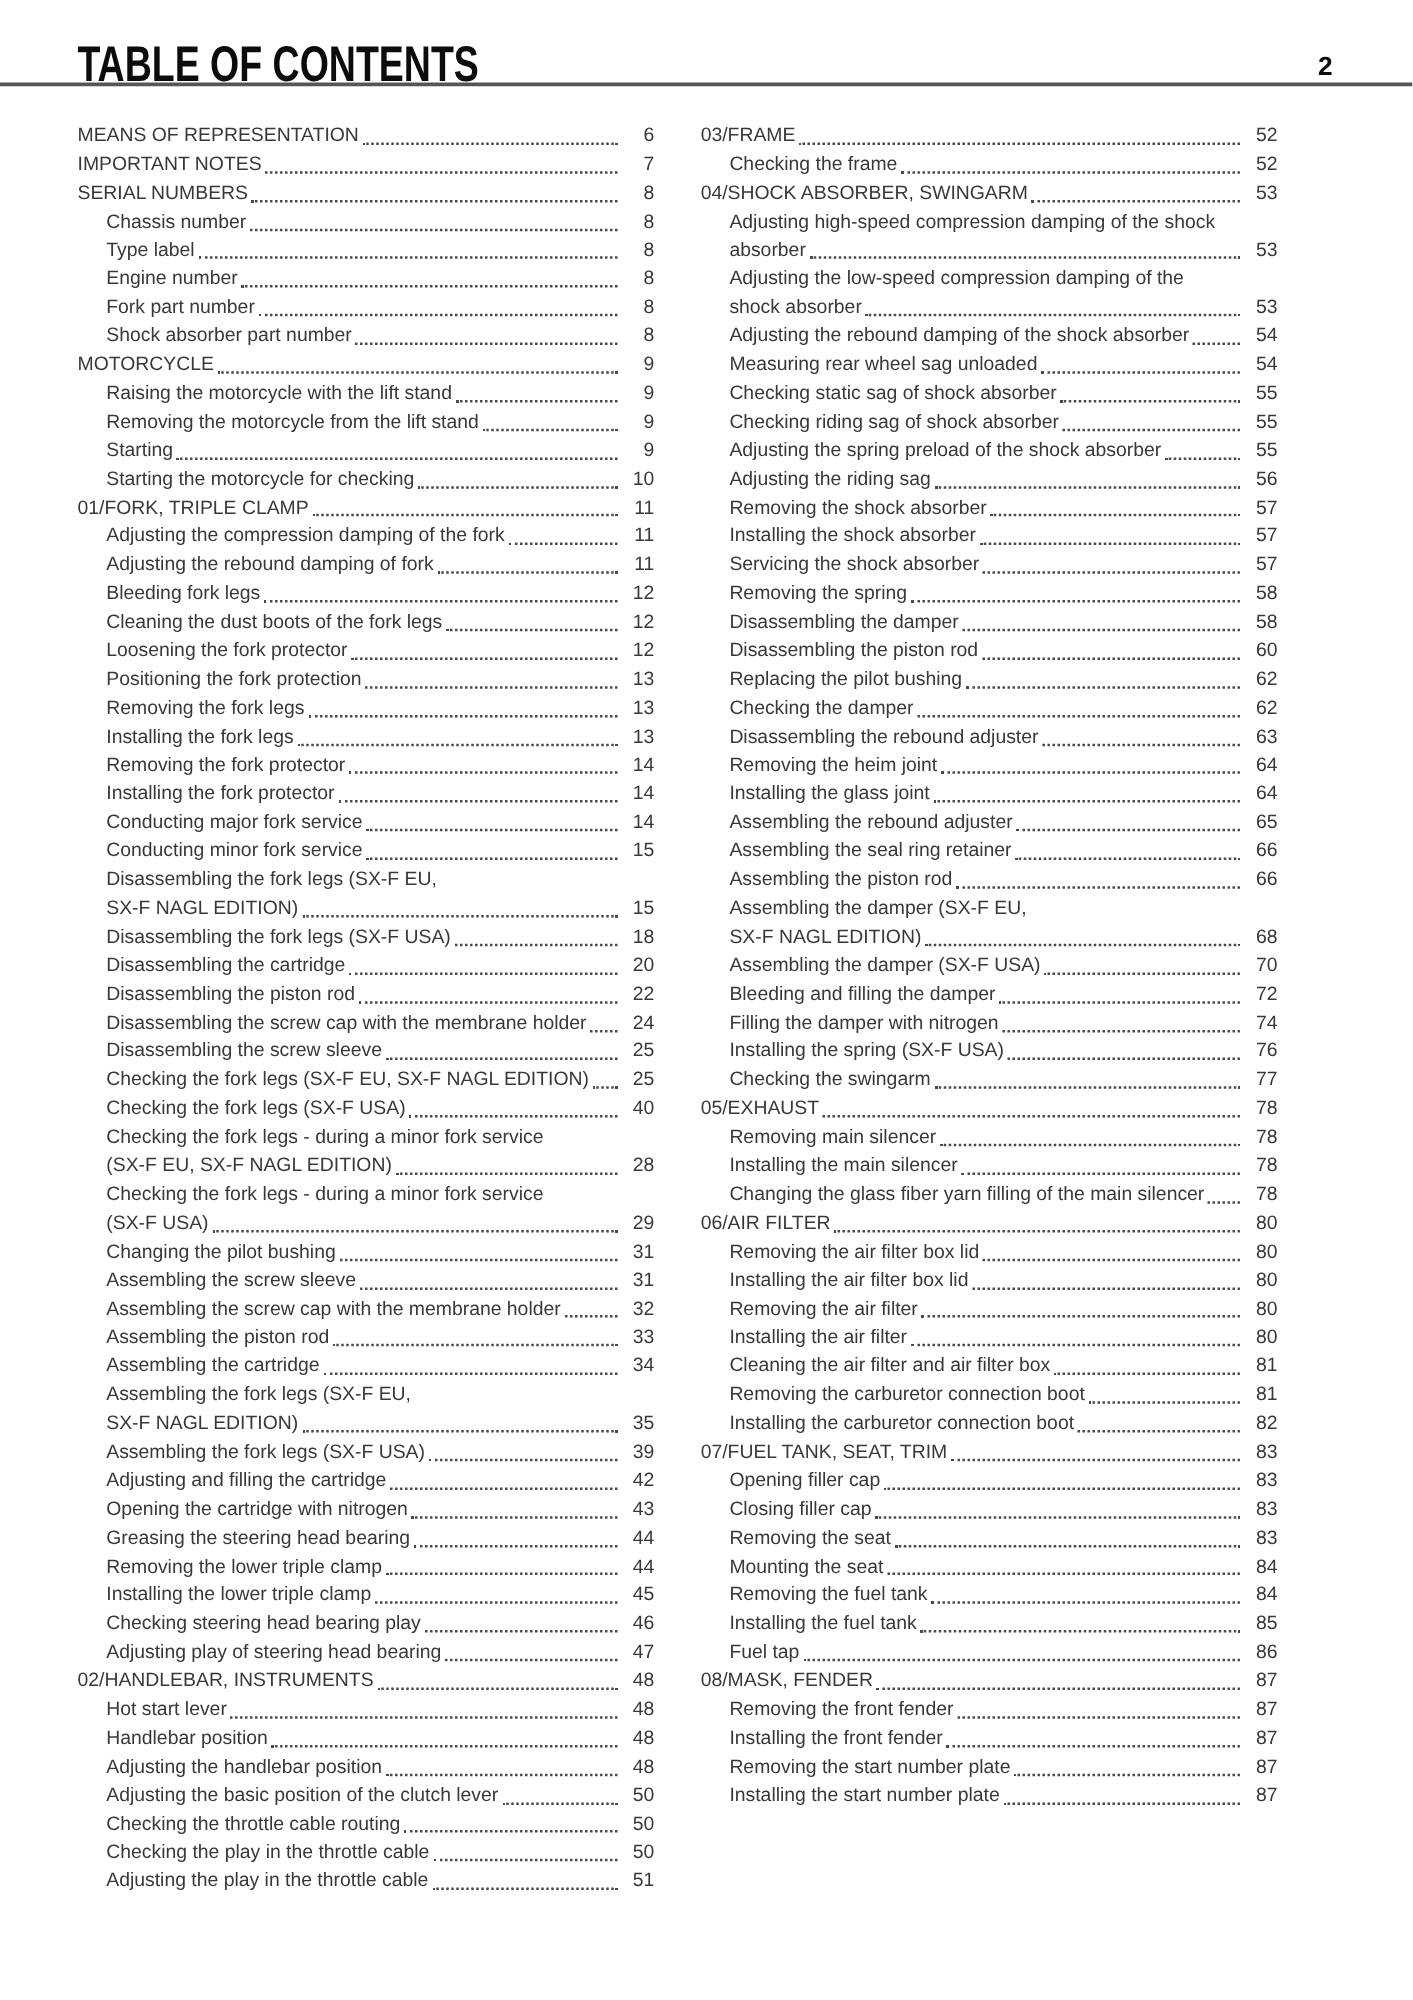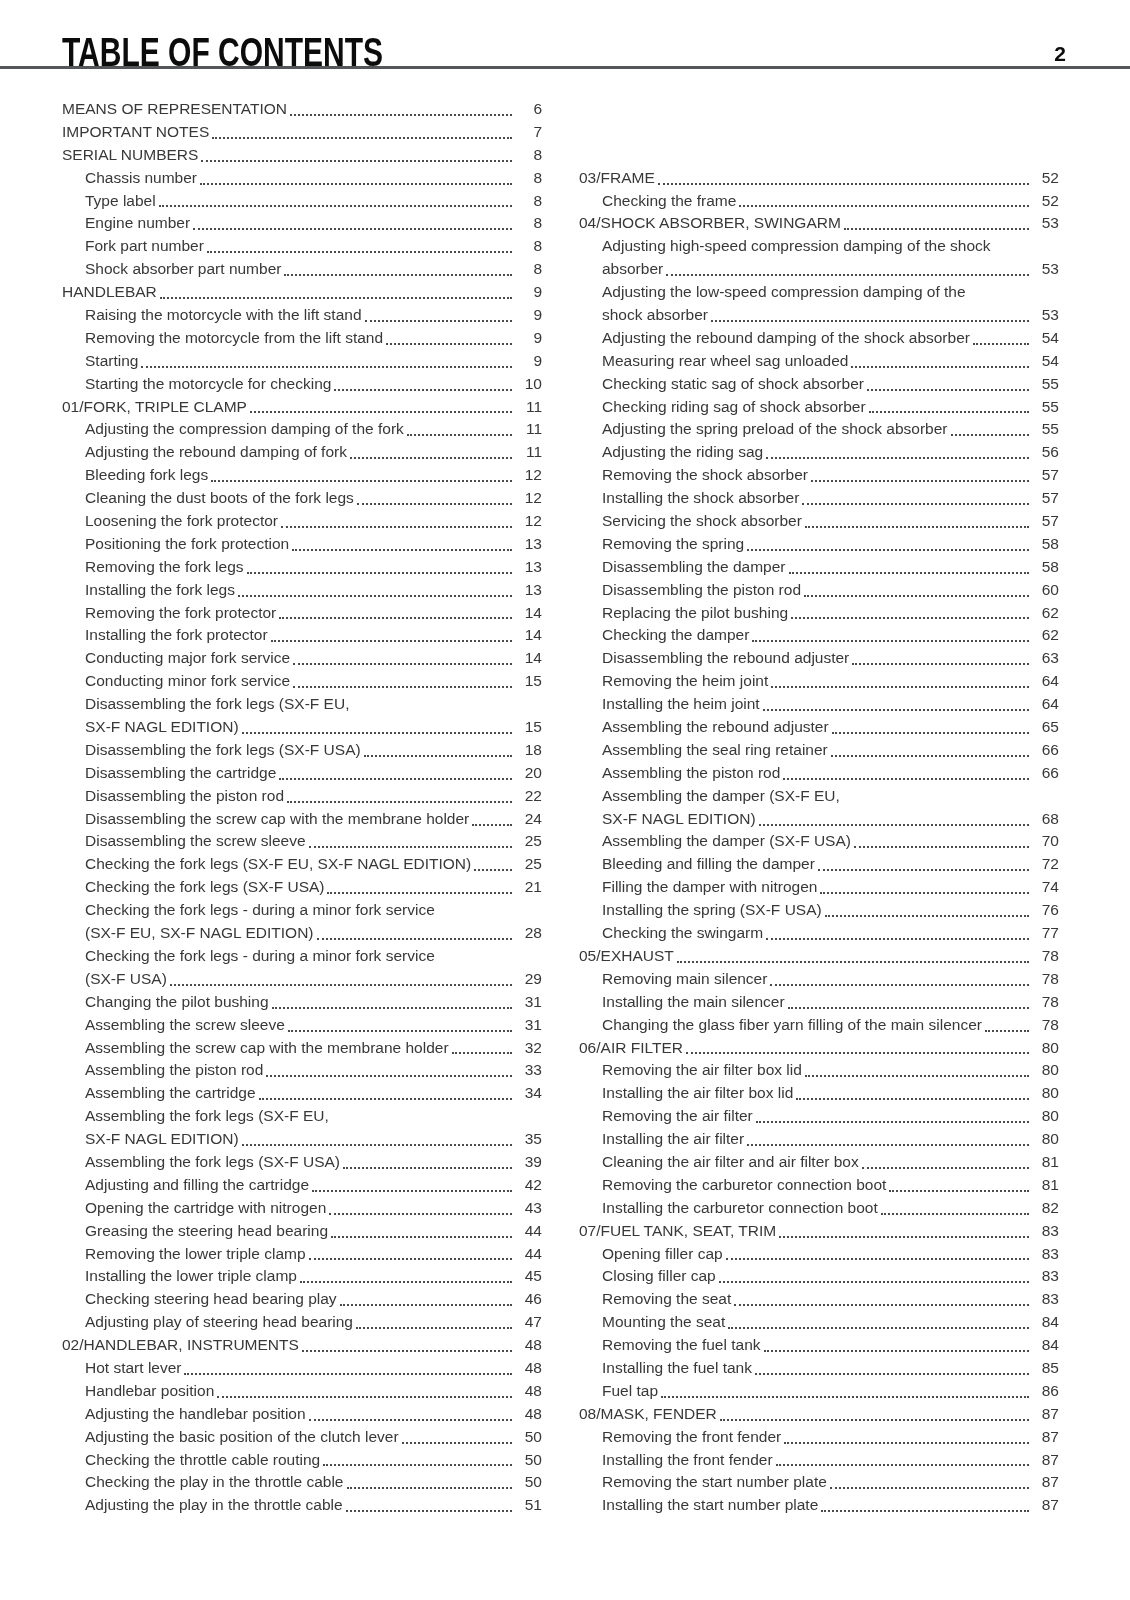--- a/index.html
+++ b/index.html
@@ -47,22 +47,21 @@
     left: 0;
     right: 0;
     top: 66px;
     height: 3px;
     background: #55565a;
   }
   
   .toc {
     display: flex;
     gap: 37px;
-    padding: 48px 71px 0 62px;
-    align-items: flex-end;
+    padding: 48px 108px 0 62px;
   }
   .col {
     flex: 1 1 0;
     min-width: 0;
   }
   
   .entry {
     font-size: 15.5px;
   }
   .entry.sub .tline,
@@ -161,21 +160,21 @@
       </div>
       <div class="entry sub">
         <div class="lline">
           <span class="txt">Shock absorber part number</span>
           <span class="dots"></span>
           <span class="pg">8</span>
         </div>
       </div>
       <div class="entry">
         <div class="lline">
-          <span class="txt">HANDLEBAR</span>
+          <span class="txt">MOTORCYCLE</span>
           <span class="dots"></span>
           <span class="pg">9</span>
         </div>
       </div>
       <div class="entry sub">
         <div class="lline">
           <span class="txt">Raising the motorcycle with the lift stand</span>
           <span class="dots"></span>
           <span class="pg">9</span>
         </div>
@@ -339,21 +338,21 @@
         <div class="lline">
           <span class="txt">Checking the fork legs (SX-F EU, SX-F NAGL EDITION)</span>
           <span class="dots"></span>
           <span class="pg">25</span>
         </div>
       </div>
       <div class="entry sub">
         <div class="lline">
           <span class="txt">Checking the fork legs (SX-F USA)</span>
           <span class="dots"></span>
-          <span class="pg">21</span>
+          <span class="pg">40</span>
         </div>
       </div>
       <div class="entry sub">
         <div class="tline">Checking the fork legs - during a minor fork service</div>
         <div class="lline">
           <span class="txt">(SX-F EU, SX-F NAGL EDITION)</span>
           <span class="dots"></span>
           <span class="pg">28</span>
         </div>
       </div>
@@ -666,21 +665,21 @@
       </div>
       <div class="entry sub">
         <div class="lline">
           <span class="txt">Removing the heim joint</span>
           <span class="dots"></span>
           <span class="pg">64</span>
         </div>
       </div>
       <div class="entry sub">
         <div class="lline">
-          <span class="txt">Installing the heim joint</span>
+          <span class="txt">Installing the glass joint</span>
           <span class="dots"></span>
           <span class="pg">64</span>
         </div>
       </div>
       <div class="entry sub">
         <div class="lline">
           <span class="txt">Assembling the rebound adjuster</span>
           <span class="dots"></span>
           <span class="pg">65</span>
         </div>

